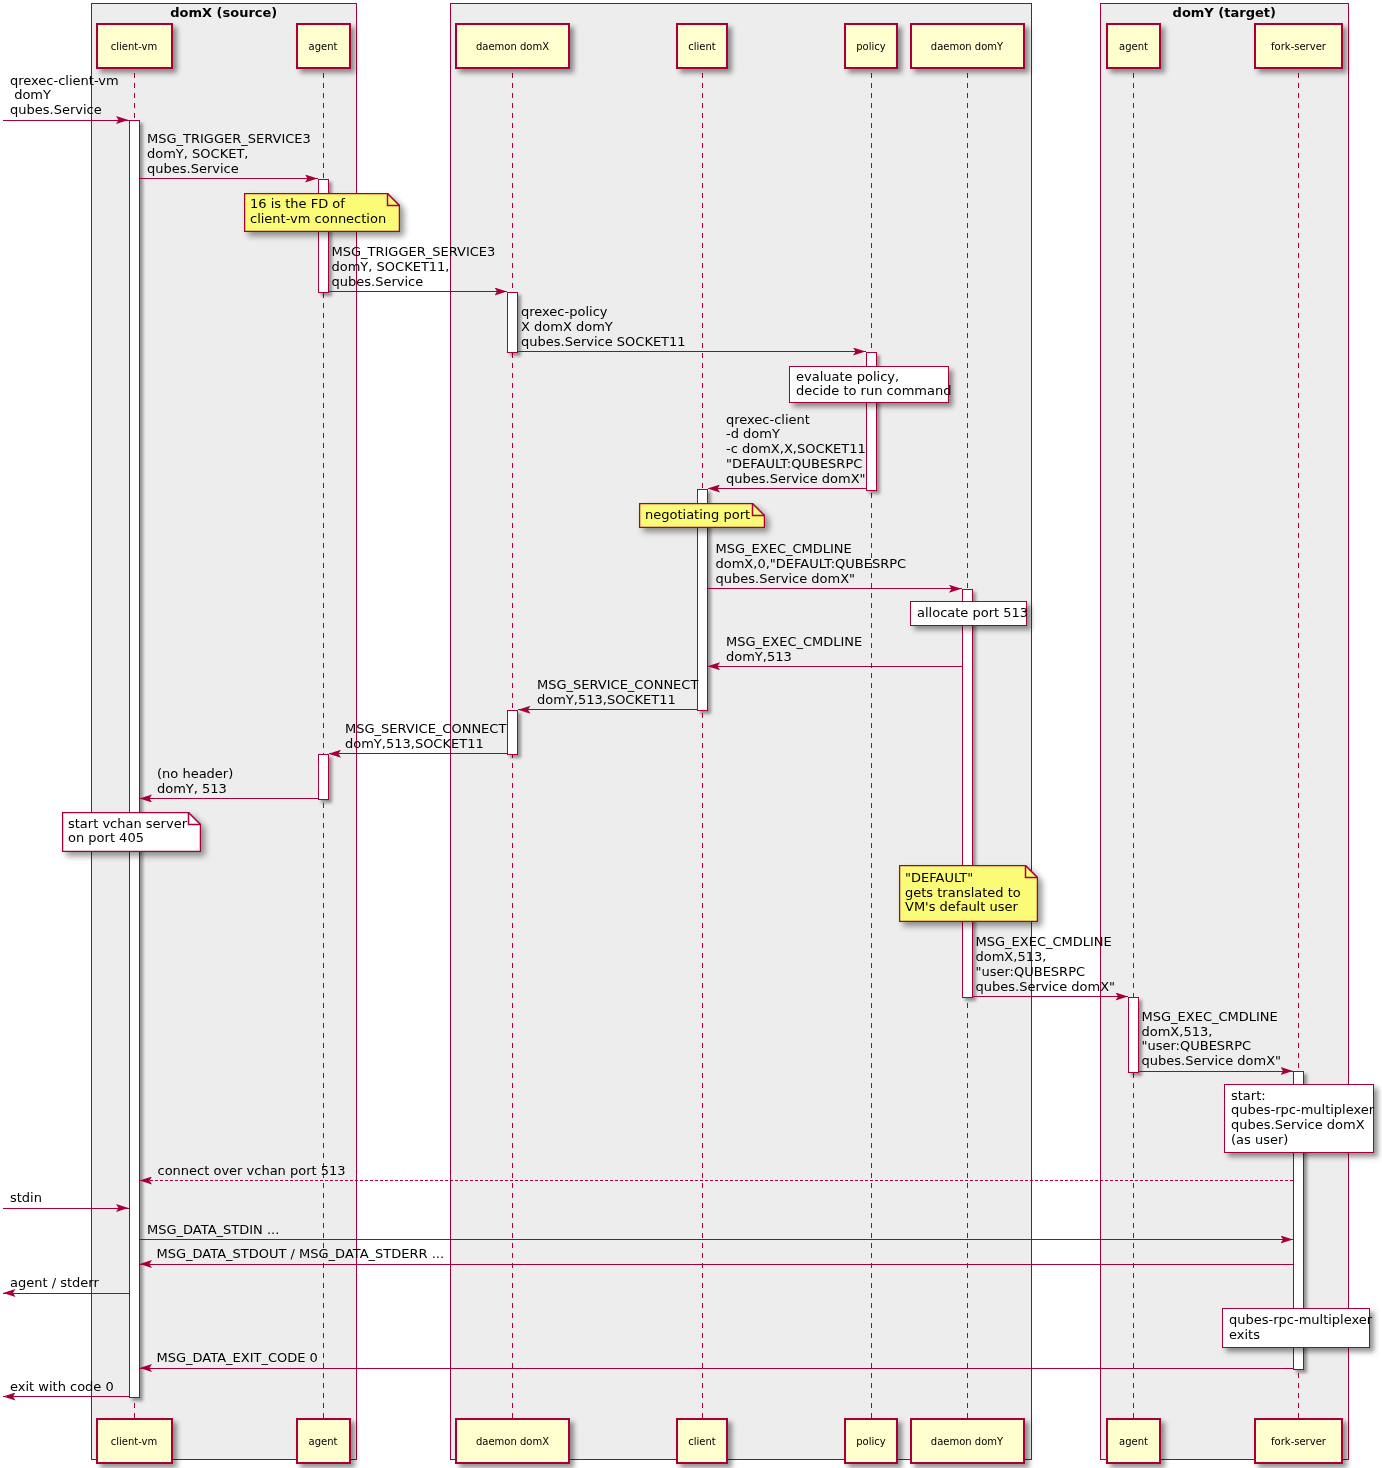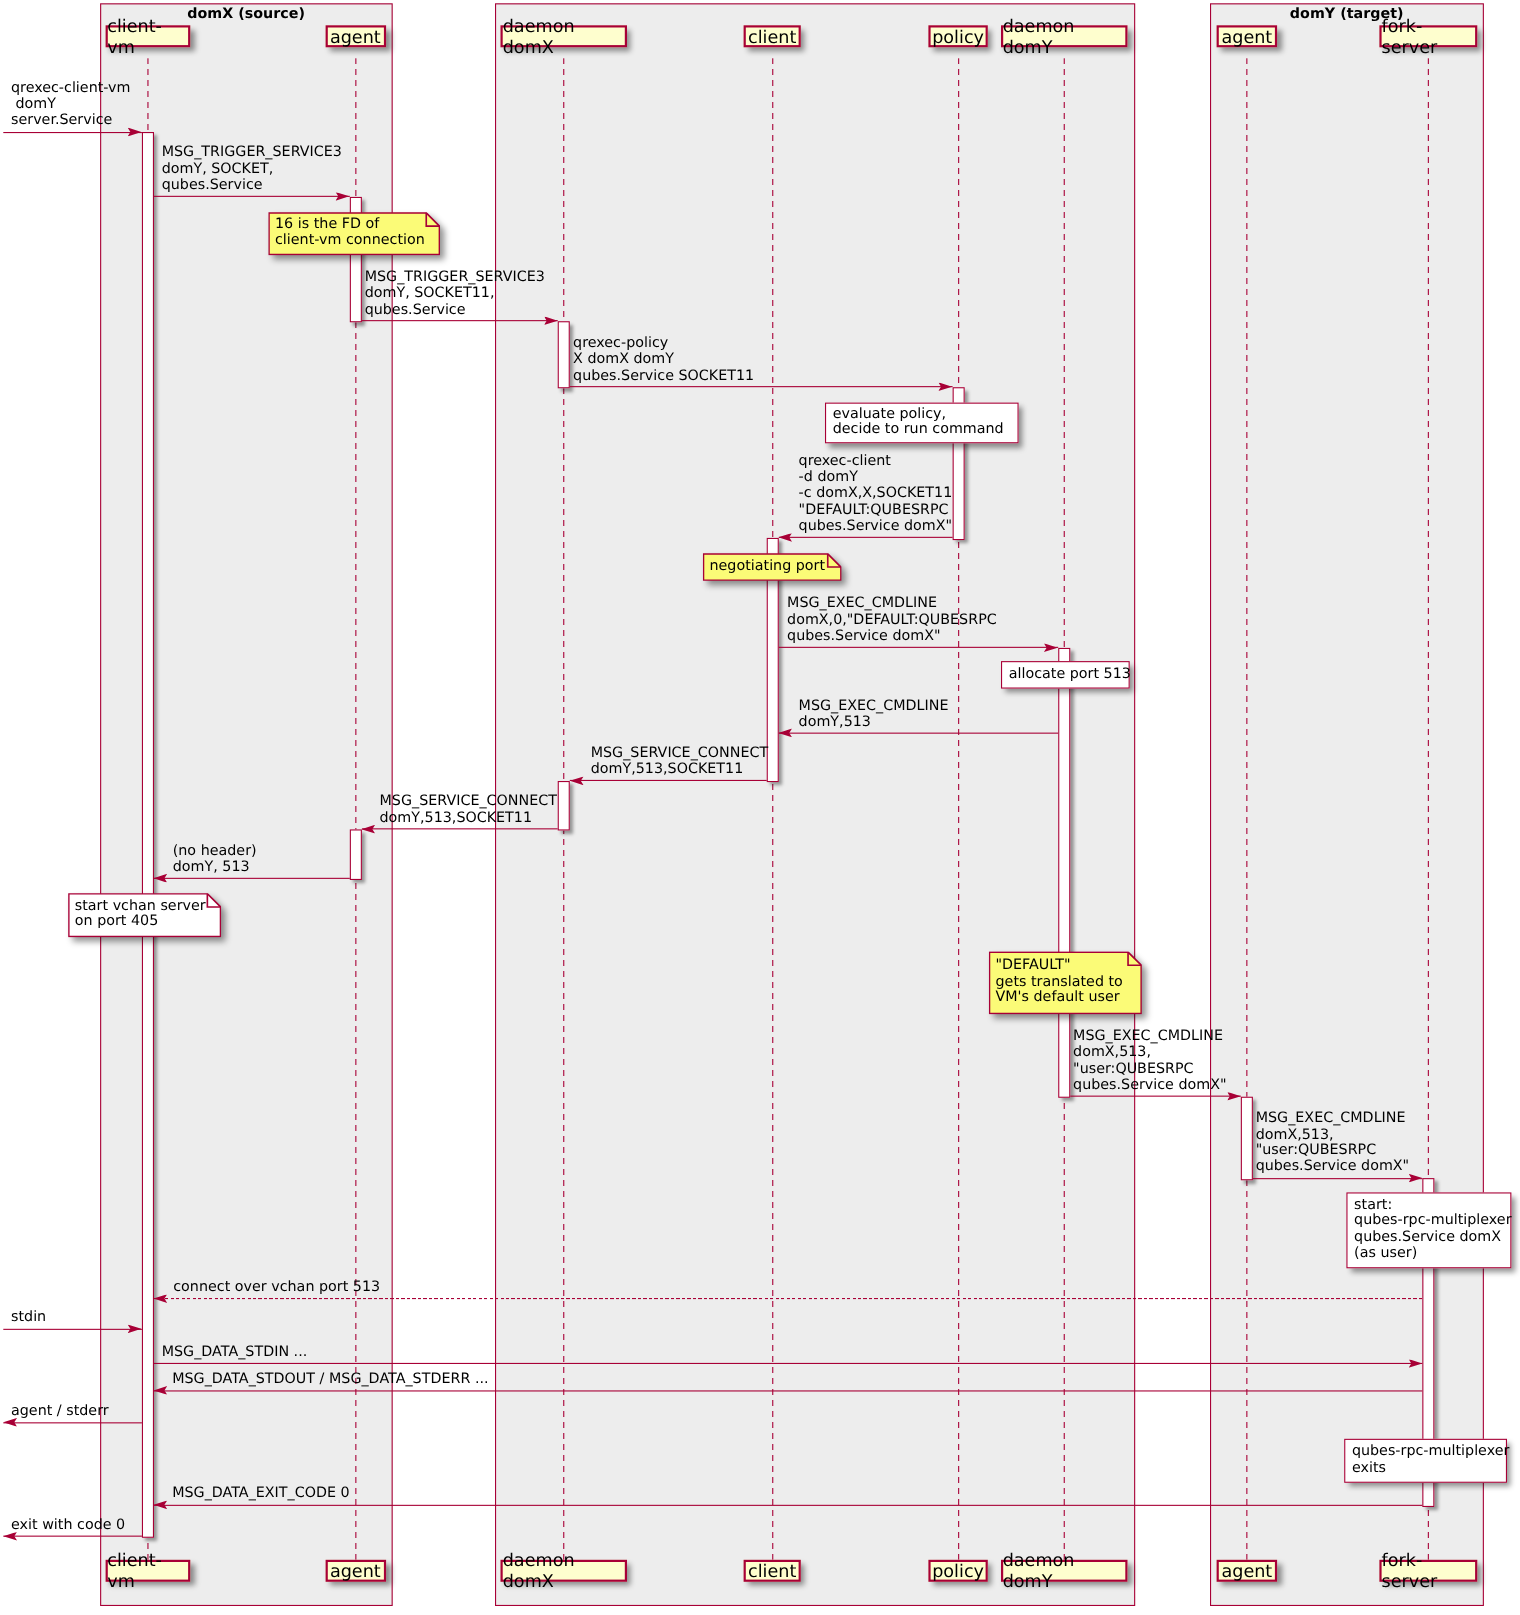--- a/index.html
+++ b/index.html
@@ -25,26 +25,26 @@
   }
   .grouptitle {
     position:absolute; height:18px; line-height:18px;
     font-size:13px; font-weight:bold; text-align:center; color:var(--text-color);
   }
   .lifeline {
     position:absolute; width:1px;
     background:repeating-linear-gradient(to bottom, var(--accent) 0 5px, transparent 5px 10px);
   }
   .participant {
-    position:absolute; height:20px; box-sizing:border-box;
+    position:absolute; height:46px; box-sizing:border-box;
     background:var(--participant-fill);
     border:2px solid var(--accent);
     box-shadow:4px 4px 5px rgba(0,0,0,0.42);
     display:flex; align-items:center; justify-content:center;
-    font-size:16px; color:var(--text-color);
+    font-size:10px; color:var(--text-color);
   }
   .activation {
     position:absolute; width:11px; box-sizing:border-box;
     background:#fff; border:1px solid var(--accent);
     box-shadow:3px 3px 3px rgba(0,0,0,0.38);
   }
   .arrow-line { position:absolute; height:1px; background:var(--accent); }
   .arrow-line.dotted {
     background:repeating-linear-gradient(to right, var(--accent) 0 3px, transparent 3px 5px);
   }
@@ -111,21 +111,21 @@
   <div class="activation" style="left:961.5px;top:588.8px;height:409.2px"></div>
   <div class="activation" style="left:507px;top:709.8px;height:45.7px"></div>
   <div class="activation" style="left:317.5px;top:753.8px;height:46.2px"></div>
   <div class="activation" style="left:1128px;top:996.5px;height:76px"></div>
   <div class="activation" style="left:1293px;top:1071px;height:298.5px"></div>
   <div style="display:contents">
     <div class="arrow-line" style="left:3px;top:119.5px;width:125.5px"></div>
     <div class="arrow-head right" style="left:116px;top:116px"></div>
     <div class="msg-label" style="left:10px;bottom:1350px">qrexec-client-vm
  domY
-server.Service</div>
+qubes.Service</div>
   </div>
   <div style="display:contents">
     <div class="arrow-line" style="left:139.5px;top:178px;width:178px"></div>
     <div class="arrow-head right" style="left:305px;top:174.5px"></div>
     <div class="msg-label" style="left:147px;bottom:1291.5px">MSG_TRIGGER_SERVICE3
 domY, SOCKET,
 qubes.Service</div>
   </div>
   <div style="display:contents">
     <div class="arrow-line" style="left:328.5px;top:291px;width:178.5px"></div>
@@ -233,21 +233,21 @@
     <div class="msg-label" style="left:10px;bottom:73.5px">exit with code 0</div>
   </div>
   <div class="note-dogear" style="left:244px;top:193px;width:156px;height:39px">
     <svg class="note-svg" width="156" height="39" viewBox="0 0 156 39">
         <path class="note-body-yellow" d="M0.5,0.5 L143.5,0.5 L155.5,12.5 L155.5,38.5 L0.5,38.5 Z"></path>
         <path class="note-fold" d="M143.5,0.5 L143.5,12.5 L155.5,12.5"></path>
       </svg>
     <div class="note-text" style="top:4.2px">16 is the FD of
 client-vm connection</div>
   </div>
-  <div class="note-rect" style="left:750px;top:366px;width:176px;height:37px">
+  <div class="note-rect" style="left:789px;top:366px;width:160px;height:37px">
     <div class="note-text" style="top:2.7px">evaluate policy,
 decide to run command</div>
   </div>
   <div class="note-dogear" style="left:639px;top:503px;width:126px;height:25px">
     <svg class="note-svg" width="126" height="25" viewBox="0 0 126 25">
         <path class="note-body-yellow" d="M0.5,0.5 L113.5,0.5 L125.5,12.5 L125.5,24.5 L0.5,24.5 Z"></path>
         <path class="note-fold" d="M113.5,0.5 L113.5,12.5 L125.5,12.5"></path>
       </svg>
     <div class="note-text" style="top:4.6px">negotiating port</div>
   </div>

